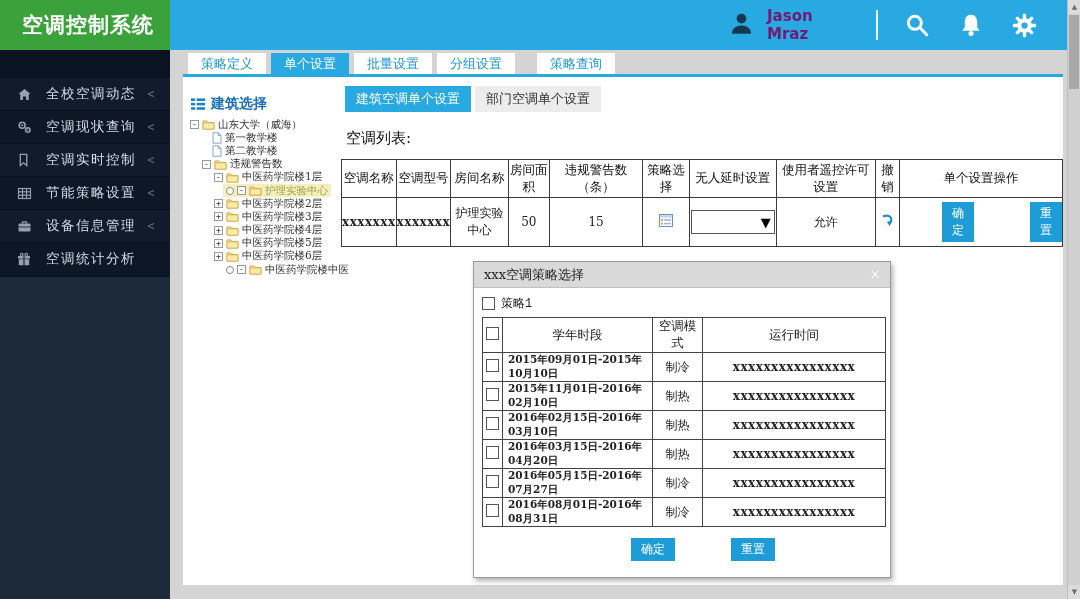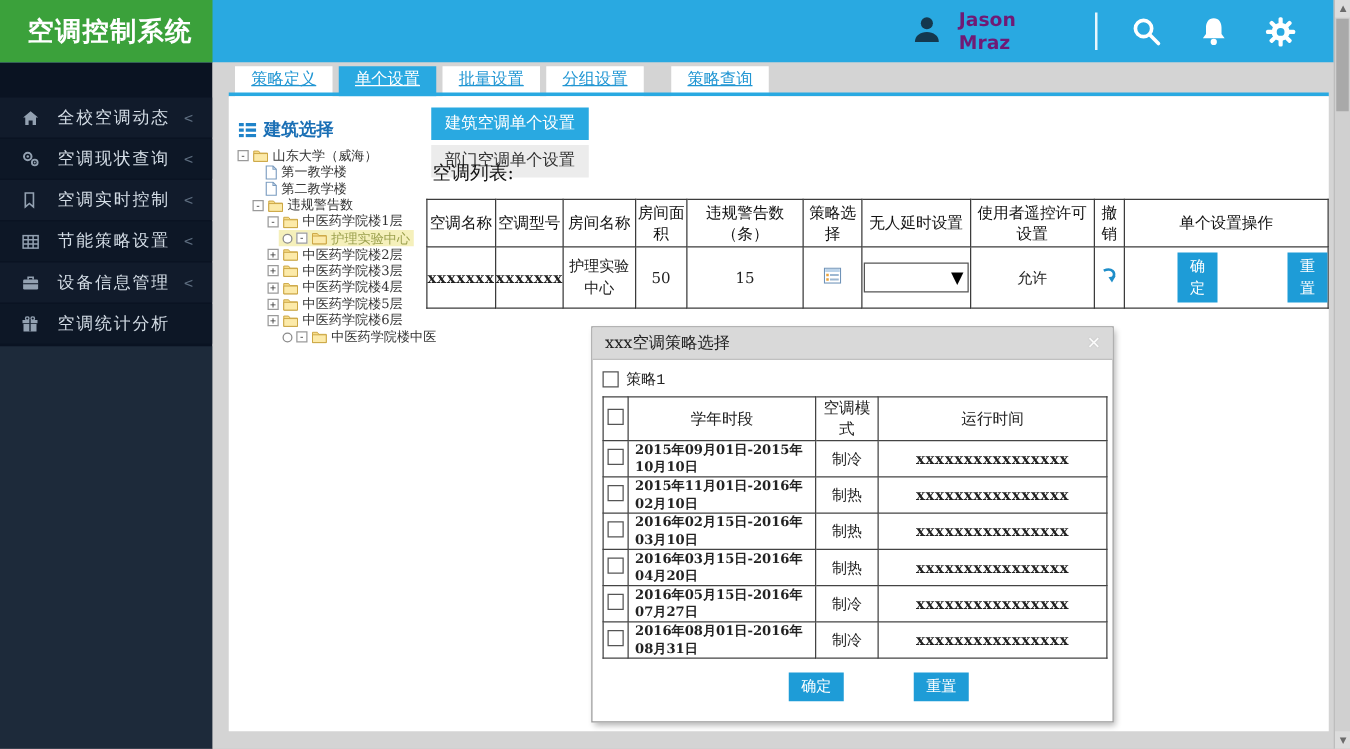--- a/index.html
+++ b/index.html
@@ -29,40 +29,40 @@
                color:#d4dde6; font-size:13.5px; letter-spacing:1.5px; background:#111b2b; cursor:pointer; }
   .side-item.alt { background:#0d1726; }
   .s-icon { width:17px; margin-right:12px; display:flex; align-items:center; }
   .chev { margin-left:auto; color:#5e6e80; font-size:12px; font-family:"DejaVu Sans Mono",monospace; }
   .sidebar-lower { position:absolute; left:0; top:227px; width:170px; bottom:0; background:#1d2a3a; }
 
   
   .content { position:absolute; left:170px; top:50px; width:897px; height:549px; background:#d4d4d4; }
   .tabs { position:absolute; left:18px; top:3px; display:flex; gap:5px; }
   .tab { height:37px; line-height:21px; padding:0 13px; background:#fff; color:var(--accent,#2196d3);
-         font-size:13px; cursor:pointer; font-family:"DejaVu Serif",serif;text-decoration:underline; }
+         font-size:13px; cursor:pointer; font-family:"DejaVu Serif",serif; }
   .tab.active { background:var(--blue,#29a9e1); color:#fff; }
   .tab.gap { margin-left:17px; }
   .tab-underline { position:absolute; left:13px; top:24px; width:880px; height:3px; background:var(--blue,#29a9e1); }
   .panel { position:absolute; left:13px; top:27px; width:880px; height:508px; background:#fff; }
 
   
   .tree-title { position:absolute; left:8px; top:18px; display:flex; align-items:center; gap:6px;
                 color:#1a6fb5; font-size:14px; font-weight:bold; font-family:"DejaVu Serif",serif; }
   .tree { position:absolute; left:4px; top:41px; width:152px; font-family:"DejaVu Serif",serif; }
   .tree-row { display:flex; align-items:center; height:13.2px; width:max-content; padding:0 3px; gap:3px;
               font-size:10.5px; color:#333; cursor:pointer; }
   .tree-row.selected { background:var(--selbg,#f5f0bb); color:#9ba04e; }
   .radio { width:8px; height:8px; border:1px solid #8a8a8a; border-radius:50%; background:#fff; flex:none; }
   .expander { width:9px; height:9px; border:1px solid #9a9a9a; background:#fff; color:#333; font-size:8px;
               line-height:7px; text-align:center; flex:none; font-family:"DejaVu Sans Mono",monospace; }
   .t-icon { display:flex; align-items:center; flex:none; }
 
   
-  .subtabs { position:absolute; left:162px; top:9px; display:flex; gap:4px;flex-direction:column; }
+  .subtabs { position:absolute; left:162px; top:9px; display:flex; gap:4px; }
   .subtab { height:26px; line-height:26px; padding:0 11px; font-size:13px; background:#ececec; color:#333;
             cursor:pointer; font-family:"DejaVu Serif",serif; }
   .subtab.active { background:var(--blue,#29a9e1); color:#fff; }
   .list-label { position:absolute; left:163px; top:52px; font-size:15px; color:#111; font-family:"DejaVu Serif",serif; }
 
   
   .ac-table { position:absolute; left:158px; top:82px; border-collapse:collapse; table-layout:fixed;
               font-family:"DejaVu Serif",serif; }
   .ac-table th, .ac-table td { border:1px solid #3c3c3c; text-align:center; vertical-align:middle; }
   .ac-table th { height:38px; font-size:12.5px; font-weight:normal; color:#111; padding:0 1px; }

